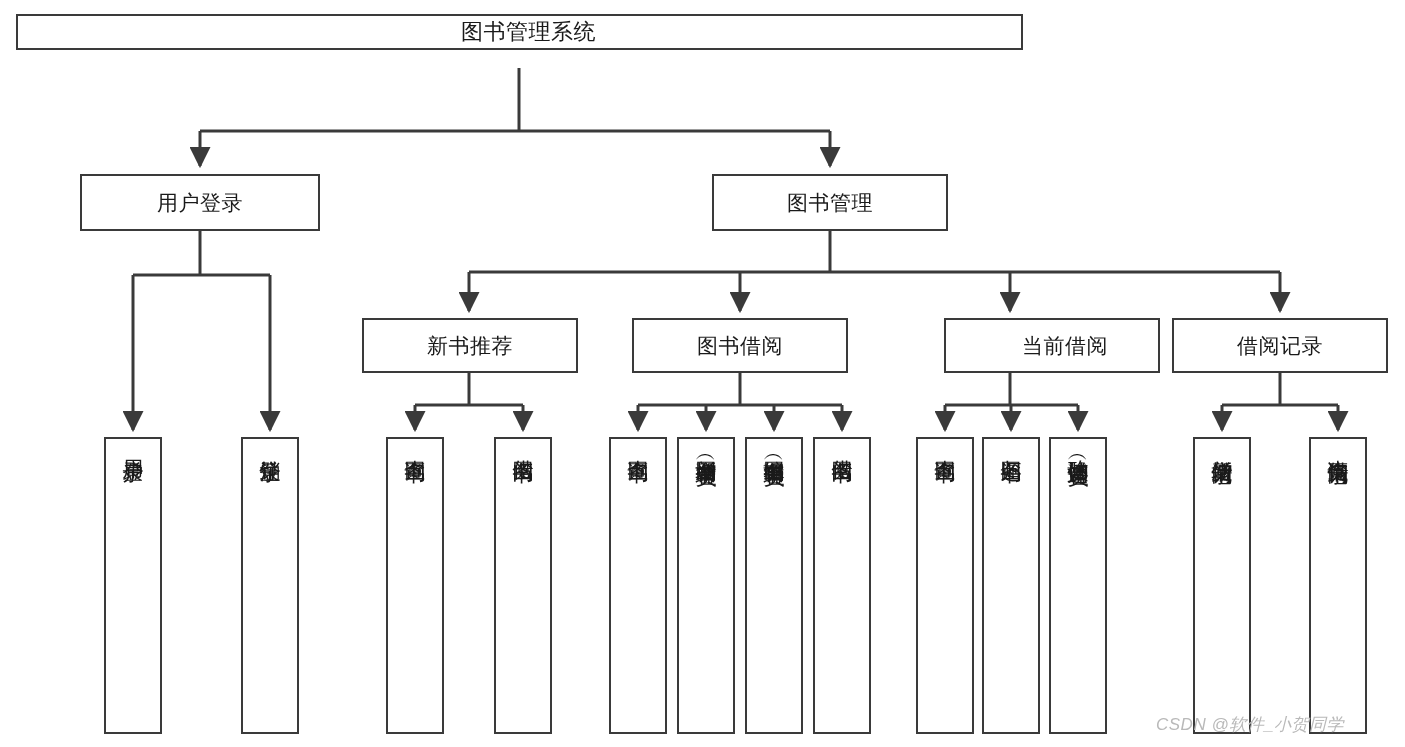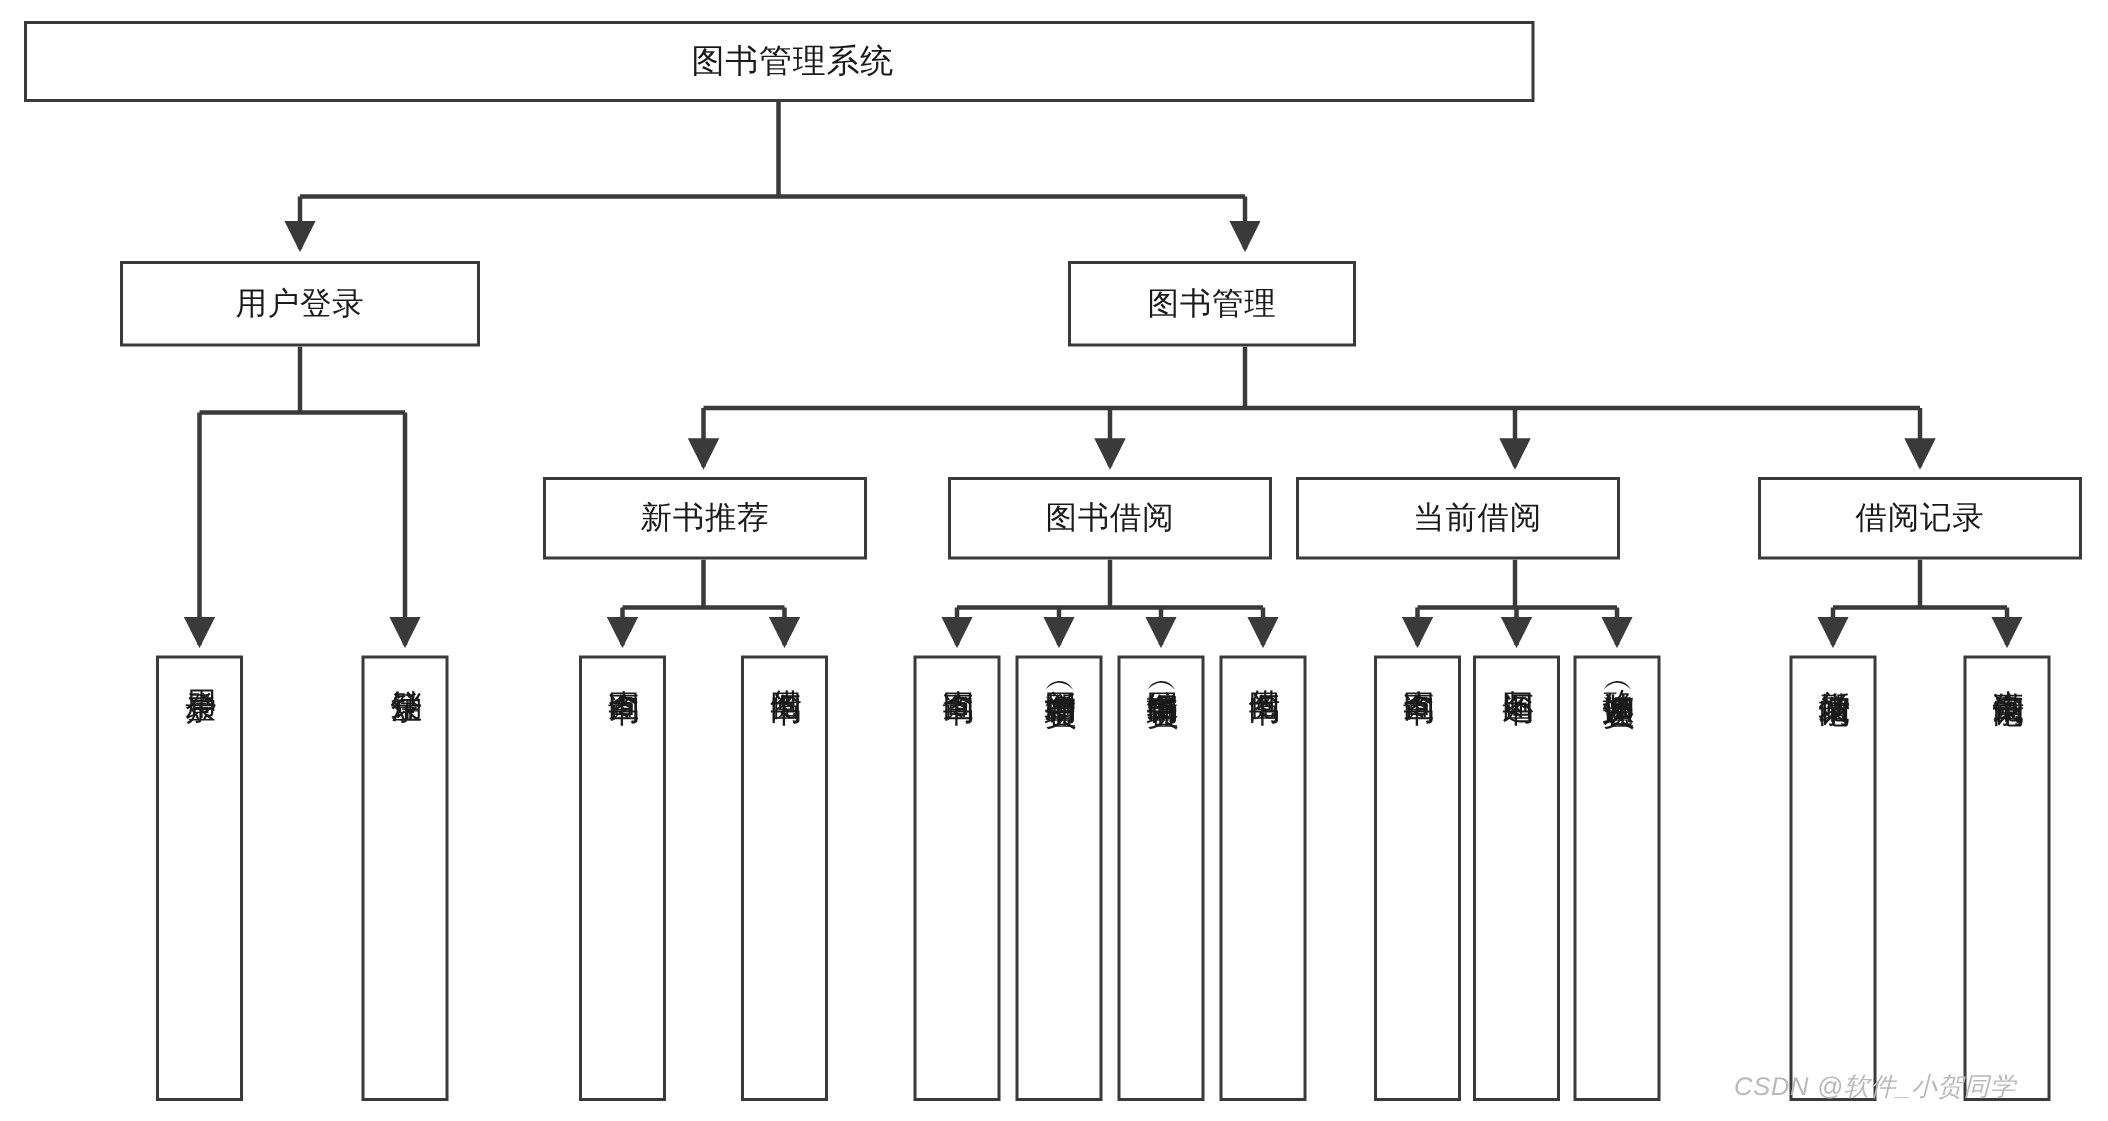--- a/index.html
+++ b/index.html
@@ -114,41 +114,41 @@
       <path d="M 1011 405 L 1011 430" marker-end="url(#arrow)"></path>
       <path d="M 1078 405 L 1078 430" marker-end="url(#arrow)"></path>
 
       <path d="M 1280 373 L 1280 405"></path>
       <path d="M 1222 405 L 1338 405"></path>
       <path d="M 1222 405 L 1222 430" marker-end="url(#arrow)"></path>
       <path d="M 1338 405 L 1338 430" marker-end="url(#arrow)"></path>
     </g>
   </svg>
 
-  <div class="node root" style="left:16px; top:14px; width:1007px; height:54px;padding-left:18px;">
+  <div class="node root" style="left:16px; top:14px; width:1007px; height:36px;padding-left:18px;">
     <span class="node-label">图书管理系统</span>
   </div>
 
   <div class="node" style="left:80px; top:174px; width:240px; height:57px;">
     <span class="node-label">用户登录</span>
   </div>
 
-  <div class="node" style="left:712px; top:174px; width:192px; height:57px;">
+  <div class="node" style="left:712px; top:174px; width:236px; height:57px;">
     <span class="node-label">图书管理</span>
   </div>
 
   <div class="node" style="left:362px; top:318px; width:216px; height:55px;align-items:center;">
     <span class="node-label">新书推荐</span>
   </div>
 
   <div class="node" style="left:632px; top:318px; width:216px; height:55px;justify-content:center;">
     <span class="node-label">图书借阅</span>
   </div>
 
-  <div class="node" style="left:864px; top:318px; width:216px; height:55px;padding-left:26px;">
+  <div class="node" style="left:944px; top:318px; width:216px; height:55px;padding-left:26px;">
     <span class="node-label">当前借阅</span>
   </div>
 
   <div class="node" style="left:1172px; top:318px; width:216px; height:55px;">
     <span class="node-label">借阅记录</span>
   </div>
 
   <div class="node leaf" style="left:104px; top:437px; width:58px; height:297px;">
     <span class="node-label">用户登录</span>
   </div>

